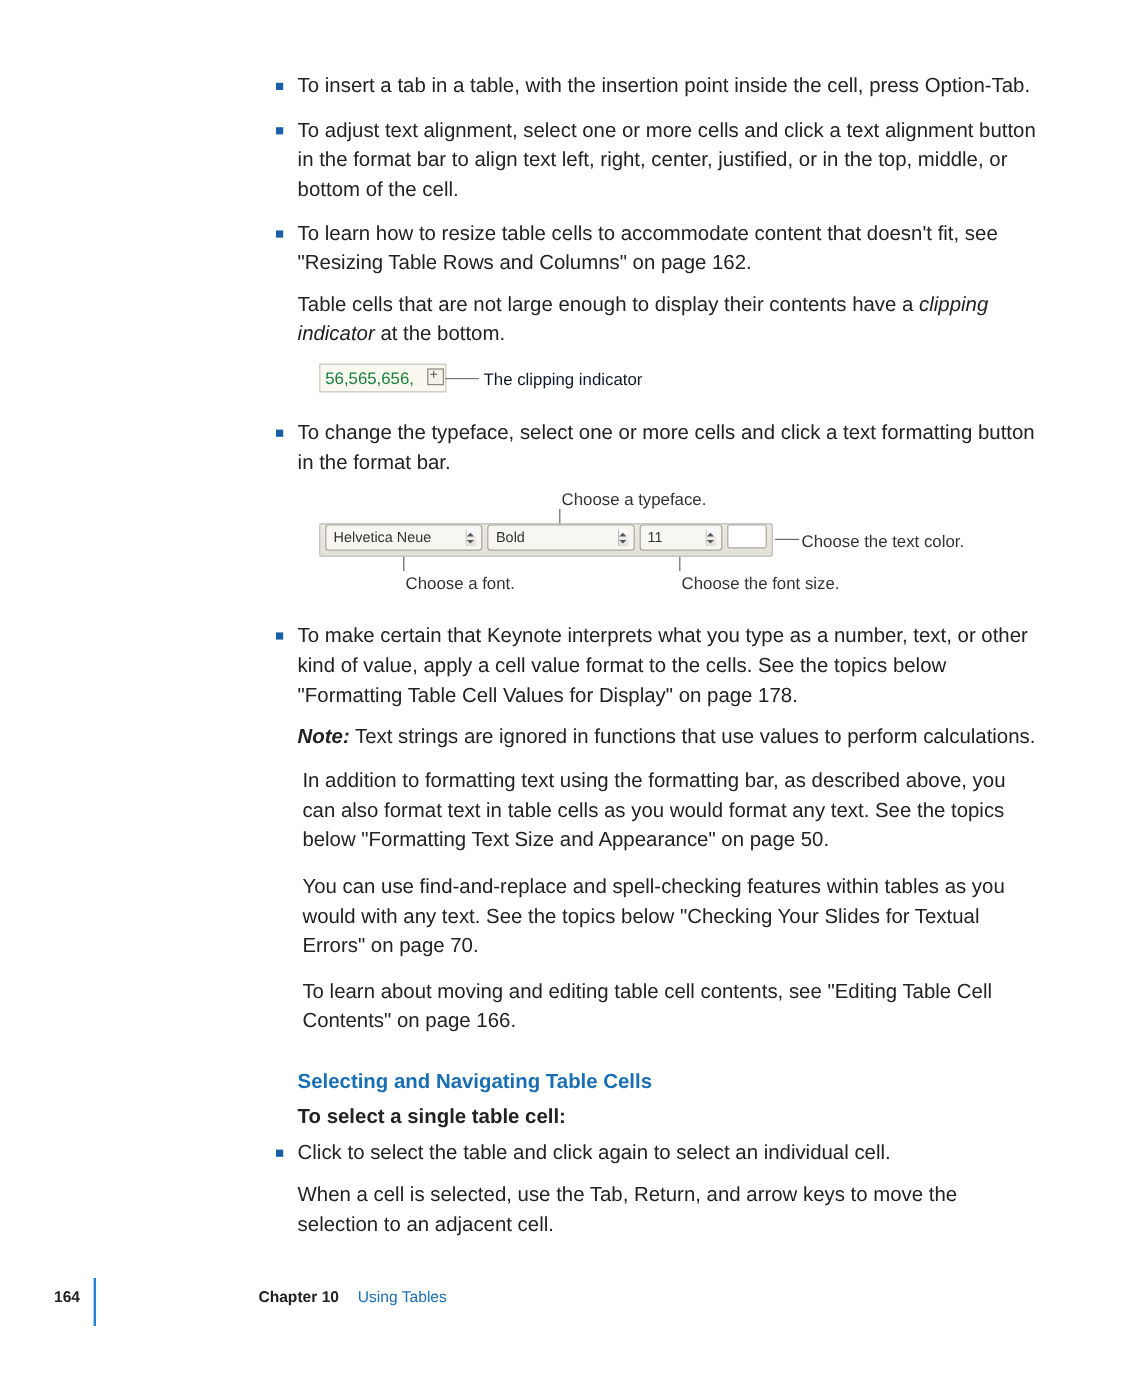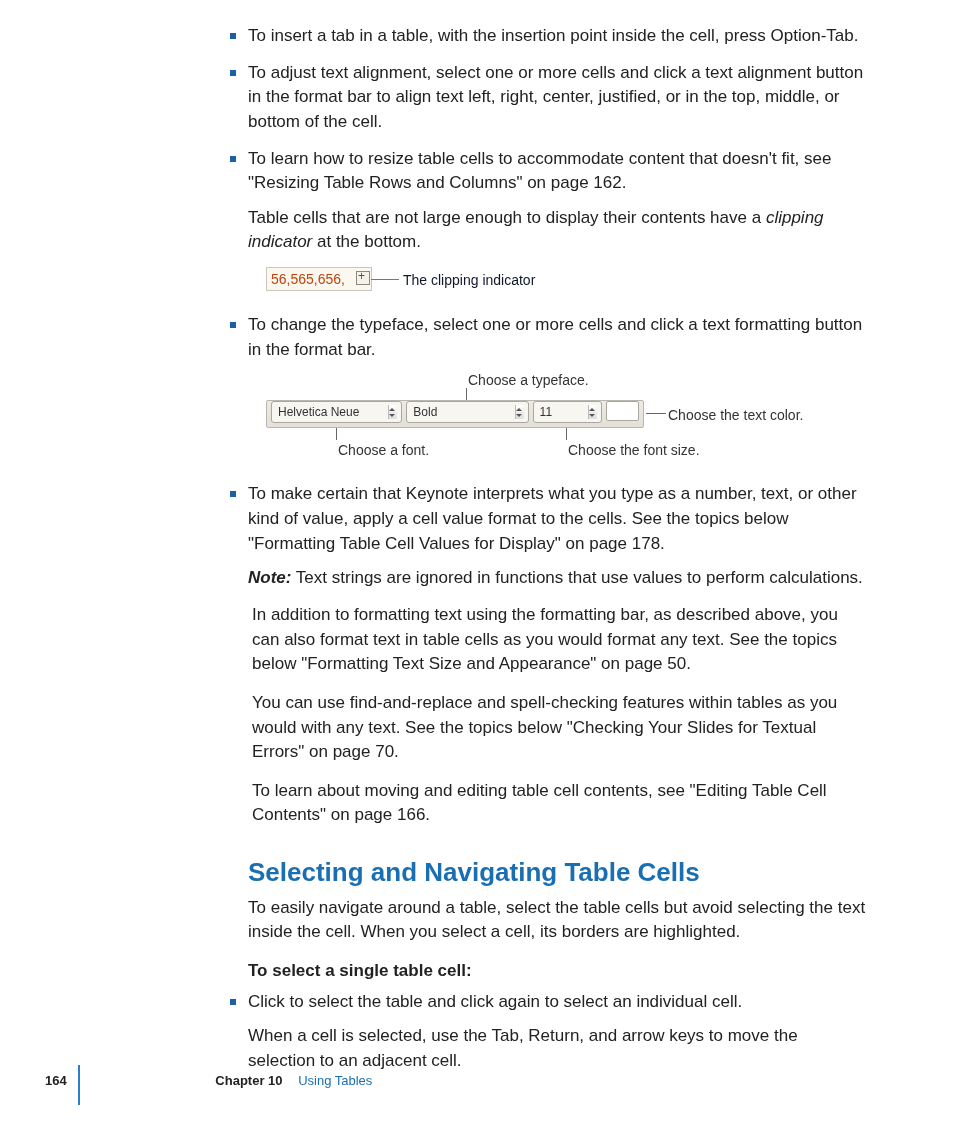--- a/index.html
+++ b/index.html
@@ -1,35 +1,35 @@
 <!DOCTYPE html>
 <html><head>
 <meta charset="utf-8">
 <style>
   html,body{margin:0;padding:0;background:#fff;color:#222;font-family:"Myriad Pro","Helvetica Neue",Helvetica,Arial,sans-serif;font-size:17px;line-height:1.45}
-  .page{width:954px;height:1145px;position:relative;box-sizing:border-box;padding:24px 85px 0 230px}
+  .page{width:954px;height:1145px;position:relative;box-sizing:border-box;padding:60px 85px 0 230px}
   ul.bul{list-style:none;padding:0;margin:0}
   ul.bul>li{position:relative;padding-left:18px;margin-bottom:12px}
   ul.bul>li::before{content:"";position:absolute;left:0;top:9px;width:6px;height:6px;background:#1a5fa8}
   ul.bul>li .sub{margin-top:10px}
   .ital{font-style:italic}
   .bold{font-weight:600}
   .note-label{font-weight:600;font-style:italic}
   .para{margin:10px 4px 14px}
   .indent{padding-left:18px}
-  h2.sect{color:#1a6fb3;font-size:26px;font-weight:600;margin:26px 0 4px}
+  h2.sect{color:#1a6fb3;font-size:17px;font-weight:600;margin:26px 0 4px}
   .footer{position:absolute;bottom:48px;left:0;width:100%}
   .footer-line{border-left:2px solid #2a7fd0;height:40px;position:absolute;left:78px;bottom:-8px}
   .footer-inner{position:absolute;left:45px;bottom:6px;font-size:13px}
   .footer-inner .pg{font-weight:600;color:#222;margin-right:145px}
   .footer-inner .ch{font-weight:600;color:#222;margin-right:12px}
   .footer-inner .title{color:#1a6fb3}
   
   .fig-clip{position:relative;height:40px;margin:6px 0 10px}
-  .clip-cell{position:absolute;left:18px;top:6px;width:100px;height:22px;background:#fbf9ef;border:1px solid #c8c6bd;font-size:14px;line-height:22px;padding-left:4px;overflow:hidden;color:#c2410c}
+  .clip-cell{position:absolute;left:18px;top:6px;width:100px;height:22px;background:#fbf9ef;border:1px solid #c8c6bd;font-size:14px;line-height:22px;padding-left:4px;overflow:hidden;color:#15803d}
   .clip-badge{position:absolute;left:108px;top:10px;width:12px;height:12px;border:1px solid #8a8880;background:#f5f3e9}
   .clip-badge::before{content:"+";position:absolute;left:1px;top:-4px;font-size:12px;color:#555}
   .clip-line{position:absolute;left:123px;top:18px;width:28px;height:1px;background:#777}
   .clip-cap{position:absolute;left:155px;top:9px;font-size:14px;color:#0f172a}
   
   .fig-bar{position:relative;height:100px;margin:8px 0 4px}
   .bar{position:absolute;left:18px;top:30px;width:378px;height:28px;background:linear-gradient(#eceae2,#e2e0d7);border:1px solid #b8b6ae;border-radius:2px;display:flex;align-items:flex-start;padding:0 4px;gap:4px;box-sizing:border-box}
   .drop{height:20px;background:#f7f6f0;border:1px solid #a9a7a0;border-radius:3px;font-size:12px;line-height:20px;padding:0 16px 0 6px;position:relative;color:#333}
   .drop::after{content:"";position:absolute;right:4px;top:3px;width:8px;height:14px;background:linear-gradient(#fff,#ddd);border-left:1px solid #bbb;border-radius:0 2px 2px 0}
   .drop::before{content:"";position:absolute;right:6px;top:6px;width:0;height:0;border-left:3px solid transparent;border-right:3px solid transparent;border-bottom:3px solid #555;z-index:2}
@@ -80,21 +80,20 @@
       <span>To make certain that Keynote interprets what you type as a number, text, or other kind of value, apply a cell value format to the cells. See the topics below "Formatting Table Cell Values for Display" on page 178.</span>
       <div class="sub"><span class="note-label">Note:</span><span>  Text strings are ignored in functions that use values to perform calculations.</span></div>
     </li>
   </ul>
 
   <div class="para indent">In addition to formatting text using the formatting bar, as described above, you can also format text in table cells as you would format any text. See the topics below "Formatting Text Size and Appearance" on page 50.</div>
   <div class="para indent">You can use find-and-replace and spell-checking features within tables as you would with any text. See the topics below "Checking Your Slides for Textual Errors" on page 70.</div>
   <div class="para indent">To learn about moving and editing table cell contents, see "Editing Table Cell Contents" on page 166.</div>
 
   <h2 class="sect indent">Selecting and Navigating Table Cells</h2>
-  <div class="indent" style="margin-bottom:14px">To easily navigate around a table, select the table cells but avoid selecting the text inside the cell. When you select a cell, its borders are highlighted.</div>
   <div class="bold indent" style="margin-bottom:6px">To select a single table cell:</div>
   <ul class="bul">
     <li>
       <span>Click to select the table and click again to select an individual cell.</span>
       <div class="sub">When a cell is selected, use the Tab, Return, and arrow keys to move the selection to an adjacent cell.</div>
     </li>
   </ul>
 
   <div class="footer">
     <div class="footer-line"></div>

